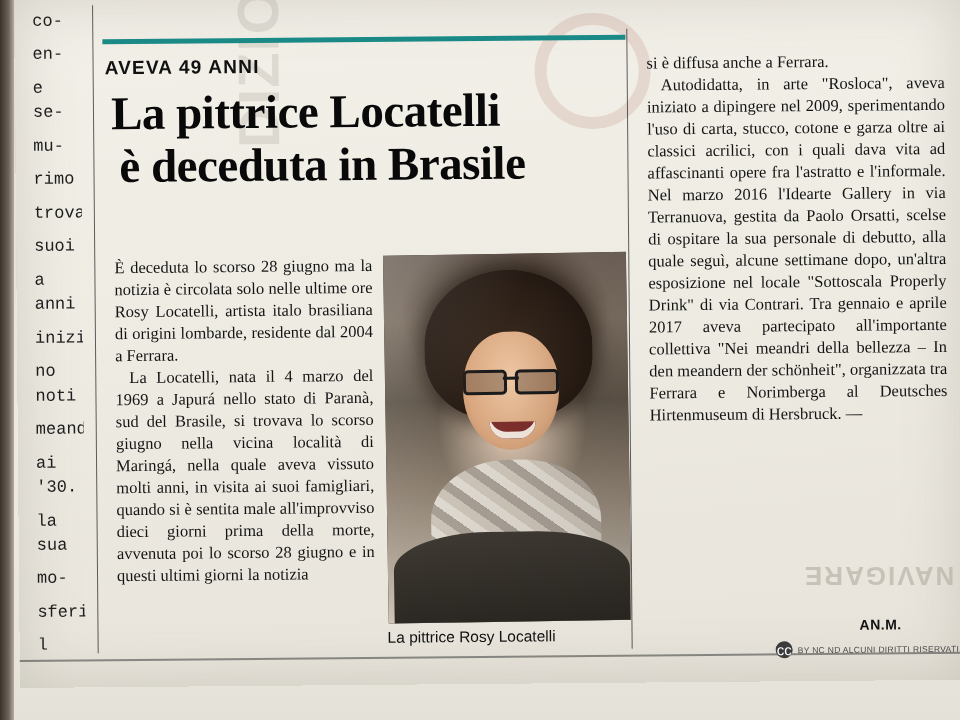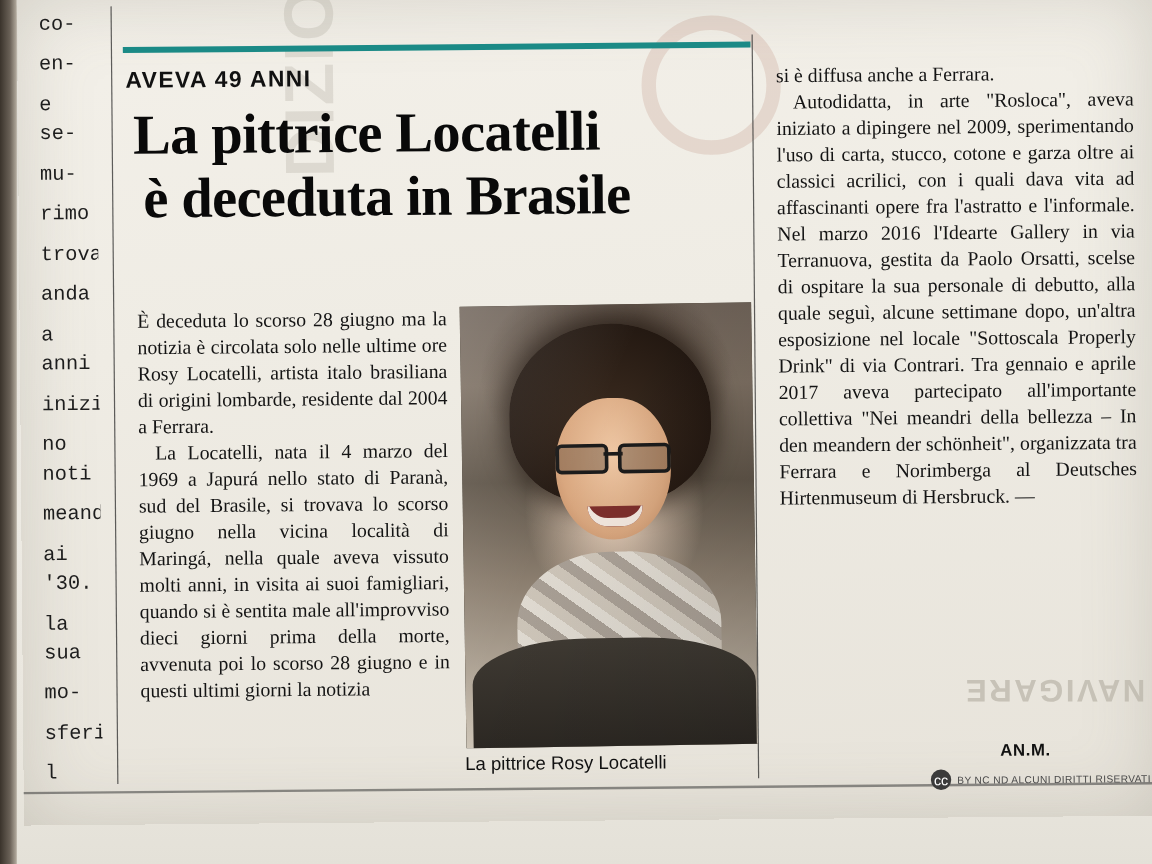--- a/index.html
+++ b/index.html
@@ -165,30 +165,30 @@
     background:linear-gradient(115deg, rgba(255,255,255,0.16) 0%, rgba(255,255,255,0.0) 38%, rgba(0,0,0,0.10) 100%);
   }
   #caption{
     position:absolute;left:368px;top:632px;width:250px;
     font-family:"Liberation Sans", sans-serif;
     font-size:15.5px;color:#111;
   }
 
   
   #signature{
-    position:absolute;left:814px;top:624px;
+    position:absolute;left:840px;top:624px;
     font-family:"Liberation Sans", sans-serif;
     font-size:14px;font-weight:bold;letter-spacing:.5px;color:#111;
   }
   #cc-block{
     position:absolute;left:756px;top:648px;display:flex;align-items:center;gap:5px;
   }
   #cc-badge{
     width:17px;height:17px;border-radius:50%;background:#3b3b3b;color:#fff;
-    font-family:"Liberation Sans", sans-serif;font-size:12px;
+    font-family:"Liberation Sans", sans-serif;font-size:15px;
     display:flex;align-items:center;justify-content:center;
   }
   #cc-text{
     font-family:"Liberation Sans", sans-serif;font-size:8.5px;color:#4a4a4a;letter-spacing:.3px;
   }
 </style>
 </head>
 <body>
 
 <div id="page">
@@ -247,21 +247,21 @@
       <span id="cc-text">BY NC ND ALCUNI DIRITTI RISERVATI</span>
     </div>
 
     <div id="left-col">
       <p>co-</p>
       <p>en-</p>
       <p>e se-</p>
       <p>mu-</p>
       <p>rimo</p>
       <p>trovava</p>
-      <p>anda</p>
+      <p>suoi</p>
       <p>a anni</p>
       <p>inizia-</p>
       <p>no noti</p>
       <p>meandri</p>
       <p>ai '30.</p>
       <p>la sua</p>
       <p>mo-</p>
       <p>sferita</p>
       <p>l '75, e</p>
       <p>o anche</p>

